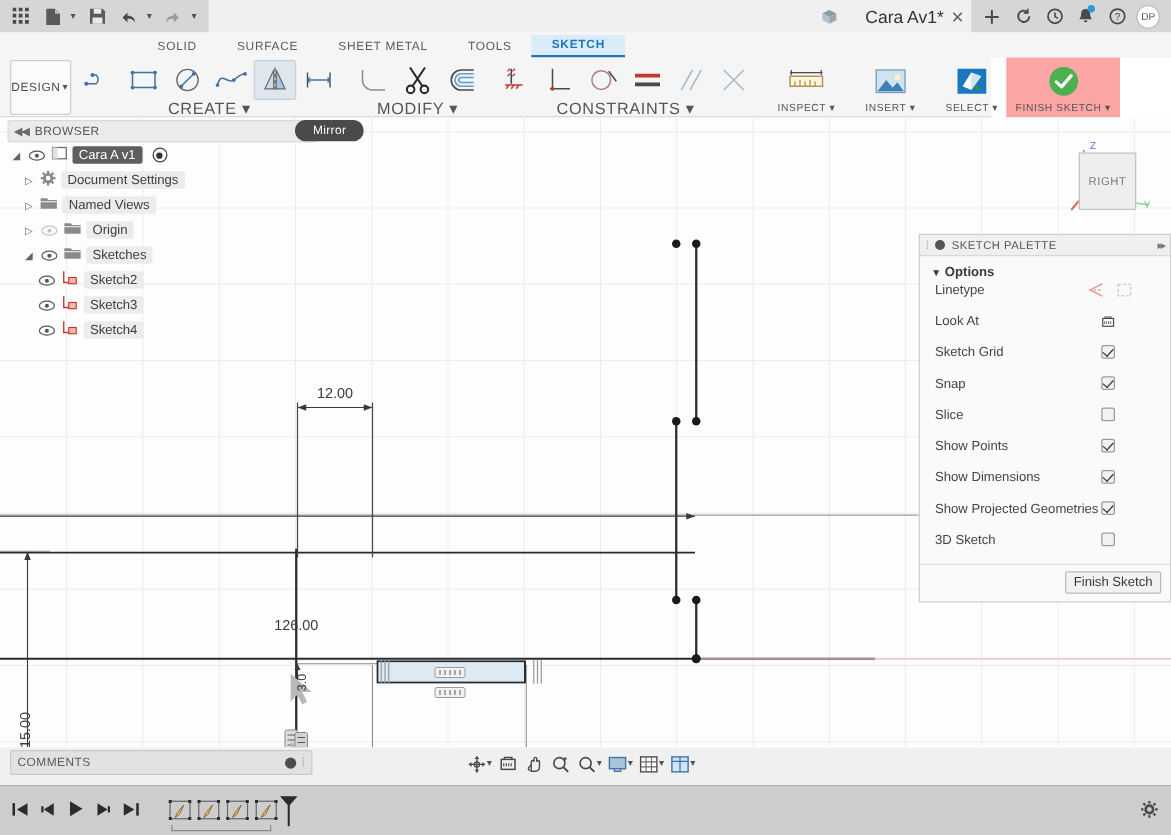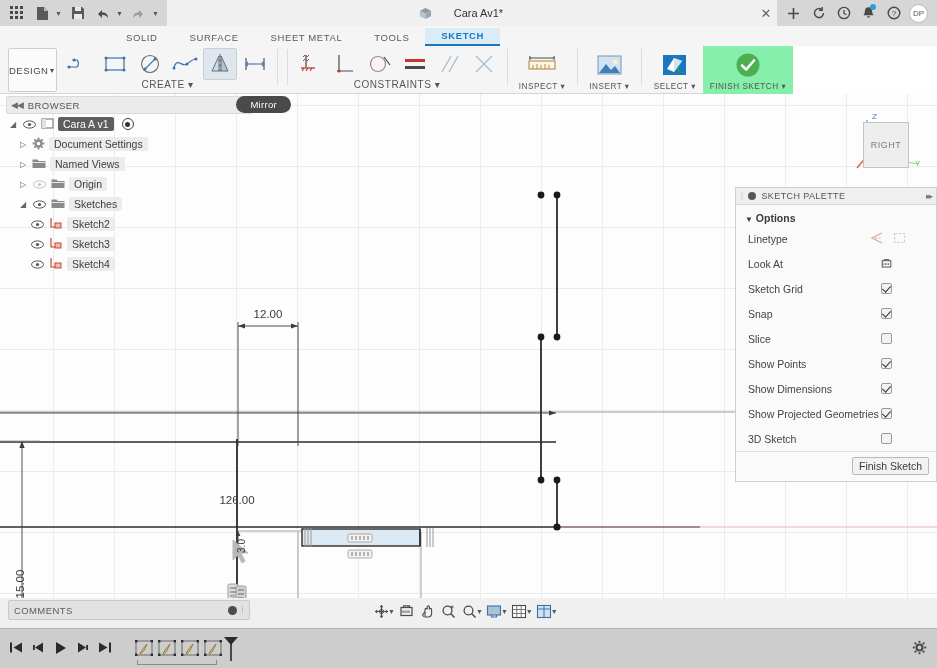--- a/index.html
+++ b/index.html
@@ -19,22 +19,22 @@
     display:flex; align-items:center;
   }
   #titlebar .left-cluster {
     display:flex; align-items:center; height:26px;
     background:#d6d6d6; padding:0 8px; gap:7px;
   }
   .tb-icon { width:18px; height:18px; display:flex; align-items:center; justify-content:center; cursor:pointer; }
   .tb-icon svg { display:block; }
   .caret { font-size:7px; color:#555; margin-left:-3px; }
   #titlebar .center-title {
-    flex:1; display:flex; align-items:center; justify-content:center; gap:22px;
-    font-size:11px; color:#333;
+    flex:1; display:flex; align-items:center; justify-content:flex-end; gap:22px;
+    font-size:14px; color:#333;
   }
   #titlebar .right-cluster {
     display:flex; align-items:center; height:26px; gap:0px;
   }
   .tabclose { width:22px; text-align:center; color:#666; font-size:13px; cursor:pointer;}
   .rt-group { display:flex; align-items:center; height:26px; background:#d6d6d6; padding:0 4px; }
   .rt-icon { width:25px; height:26px; display:flex; align-items:center; justify-content:center; cursor:pointer; position:relative;}
   .avatar {
     width:19px; height:19px; border-radius:50%; background:#fff; border:1px solid #bbb;
     display:flex; align-items:center; justify-content:center; font-size:8px; color:#555; margin:0 5px 0 3px;
@@ -61,31 +61,31 @@
     display:flex; align-items:flex-start;
   }
   #designbtn {
     width:100px; height:44px; margin:2px 6px 0 8px;
     border:1px solid #cfcfcf; background:#fbfbfb; border-radius:2px;
     display:flex; align-items:center; justify-content:center;
     font-size:9.5px; color:#4a4a4a; letter-spacing:.5px; cursor:pointer;
   }
   .rgroup { display:flex; flex-direction:column; align-items:center; height:48px; position:relative;}
   .rgroup .icons { display:flex; align-items:center; height:34px; gap:1px; padding-top:2px;}
-  .rgroup .glabel { font-size:10px; letter-spacing:.55px; color:#555; margin-top:-1px; white-space:nowrap;text-align:center;}
+  .rgroup .glabel { font-size:13px; letter-spacing:.55px; color:#555; margin-top:-1px; white-space:nowrap;text-align:center;}
   .ritem { width:34px; height:32px; display:flex; align-items:center; justify-content:center; cursor:pointer; border-radius:2px;}
   .ritem.hl { background:#dfe6ed; border:1px solid #c6d0da;}
   .rsep { width:1px; height:36px; background:#dcdcdc; margin:3px 5px 0 5px;}
   .bigbtn {
     display:flex; flex-direction:column; align-items:center; justify-content:flex-start;
     height:48px; padding:2px 7px 0 7px; cursor:pointer;
   }
   .bigbtn .bi { height:33px; display:flex; align-items:center;}
   .bigbtn .bl { font-size:8.2px; letter-spacing:.5px; color:#555; white-space:nowrap;}
-  .bigbtn.finish { background:#86efac; }
+  .bigbtn.finish { background:#fca5a5; }
 
   
   #canvas {
     position:absolute; left:0; top:94px; width:937px; height:504px;
     background:#fdfdfd; overflow:hidden;
   }
   #grid {
     position:absolute; inset:0;
     background-image:
       linear-gradient(to right, #ececec 1px, transparent 1px),
@@ -142,21 +142,21 @@
     height:17px; background:#efefef; border-bottom:1px solid #d8d8d8;
     display:flex; align-items:center; padding:0 5px; gap:5px;
     font-size:9px; letter-spacing:.4px; color:#555;
   }
   #pheader .grip { color:#aaa; font-size:9px;}
   #pheader .pdot { width:8px; height:8px; border-radius:50%; background:#555;}
   #pheader .sp { flex:1; }
   #pheader .pin { color:#777; font-size:9px; letter-spacing:-2px;}
   #poptions { padding:7px 9px 2px 9px; font-weight:bold; font-size:10.5px; color:#3a3a3a; cursor:pointer;}
   #poptions .tri { font-size:8px; }
-  .prow { display:flex; align-items:center; height:25px; padding:0 10px 0 12px; }
+  .prow { display:flex; align-items:flex-start; height:25px; padding:0 10px 0 12px; }
   .prow .plabel { flex:1; color:#444; }
   .cb { width:11px; height:11px; border:1px solid #9a9a9a; background:#f2f2f2; border-radius:2px; margin-right:34px; position:relative;}
   .cb.on::after {
     content:""; position:absolute; left:2px; top:0px; width:4px; height:7px;
     border:solid #333; border-width:0 1.4px 1.4px 0; transform:rotate(42deg);
   }
   .piconcell { width:11px; margin-right:34px; display:flex; align-items:center; justify-content:center;}
   .ltcell { margin-right:20px; display:flex; gap:9px; align-items:center;}
   #pfooter { border-top:1px solid #e0e0e0; padding:5px 7px 6px 0; display:flex; justify-content:flex-end;}
   #finishbtn {
@@ -356,20 +356,44 @@
             <path d="M5 10 h18" stroke="#3f72a8" stroke-width="1.1"></path>
             <path d="M7 8 L5 10 L7 12 M21 8 L23 10 L21 12" stroke="#3f72a8" stroke-width="1.1" fill="none"></path>
           </svg>
       </div>
     </div>
     <div class="glabel"><span>CREATE</span> ▾</div>
   </div>
 
   <div class="rsep"></div>
 
+  <div class="rgroup">
+    <div class="icons">
+      <div class="ritem">
+        <svg width="26" height="22" viewBox="0 0 26 22">
+            <path d="M4 3 v8 a8 8 0 0 0 8 8 h10" stroke="#8a8a8a" stroke-width="1.2" fill="none"></path>
+          </svg>
+      </div>
+      <div class="ritem">
+        <svg width="24" height="24" viewBox="0 0 24 24">
+            <path d="M6 2 L16 17 M18 2 L8 17" stroke="#2b2b2b" stroke-width="1.7" fill="none"></path>
+            <circle cx="6.5" cy="19.5" r="3" fill="none" stroke="#2b2b2b" stroke-width="1.7"></circle>
+            <circle cx="17.5" cy="19.5" r="3" fill="none" stroke="#2b2b2b" stroke-width="1.7"></circle>
+          </svg>
+      </div>
+      <div class="ritem">
+        <svg width="28" height="22" viewBox="0 0 28 22">
+            <path d="M24 3 h-10 a8 8 0 0 0 0 16 h10" stroke="#4a4a4a" stroke-width="1.3" fill="none"></path>
+            <path d="M24 6 h-10 a5 5 0 0 0 0 10 h10" stroke="#5a9fd4" stroke-width="1.3" fill="none"></path>
+            <path d="M24 9 h-10 a2 2 0 0 0 0 4 h10" stroke="#5a9fd4" stroke-width="1.3" fill="none"></path>
+          </svg>
+      </div>
+    </div>
+    <div class="glabel"><span>MODIFY</span> ▾</div>
+  </div>
 
   <div class="rsep"></div>
 
   <div class="rgroup">
     <div class="icons">
       <div class="ritem">
         <svg width="24" height="22" viewBox="0 0 24 22">
             <path d="M8 2 v12" stroke="#4a4a4a" stroke-width="1.3"></path>
             <path d="M3 15 h14" stroke="#c0392b" stroke-width="1.3"></path>
             <path d="M4 18 l2-3 M8 18 l2-3 M12 18 l2-3" stroke="#c0392b" stroke-width="1.1"></path>

